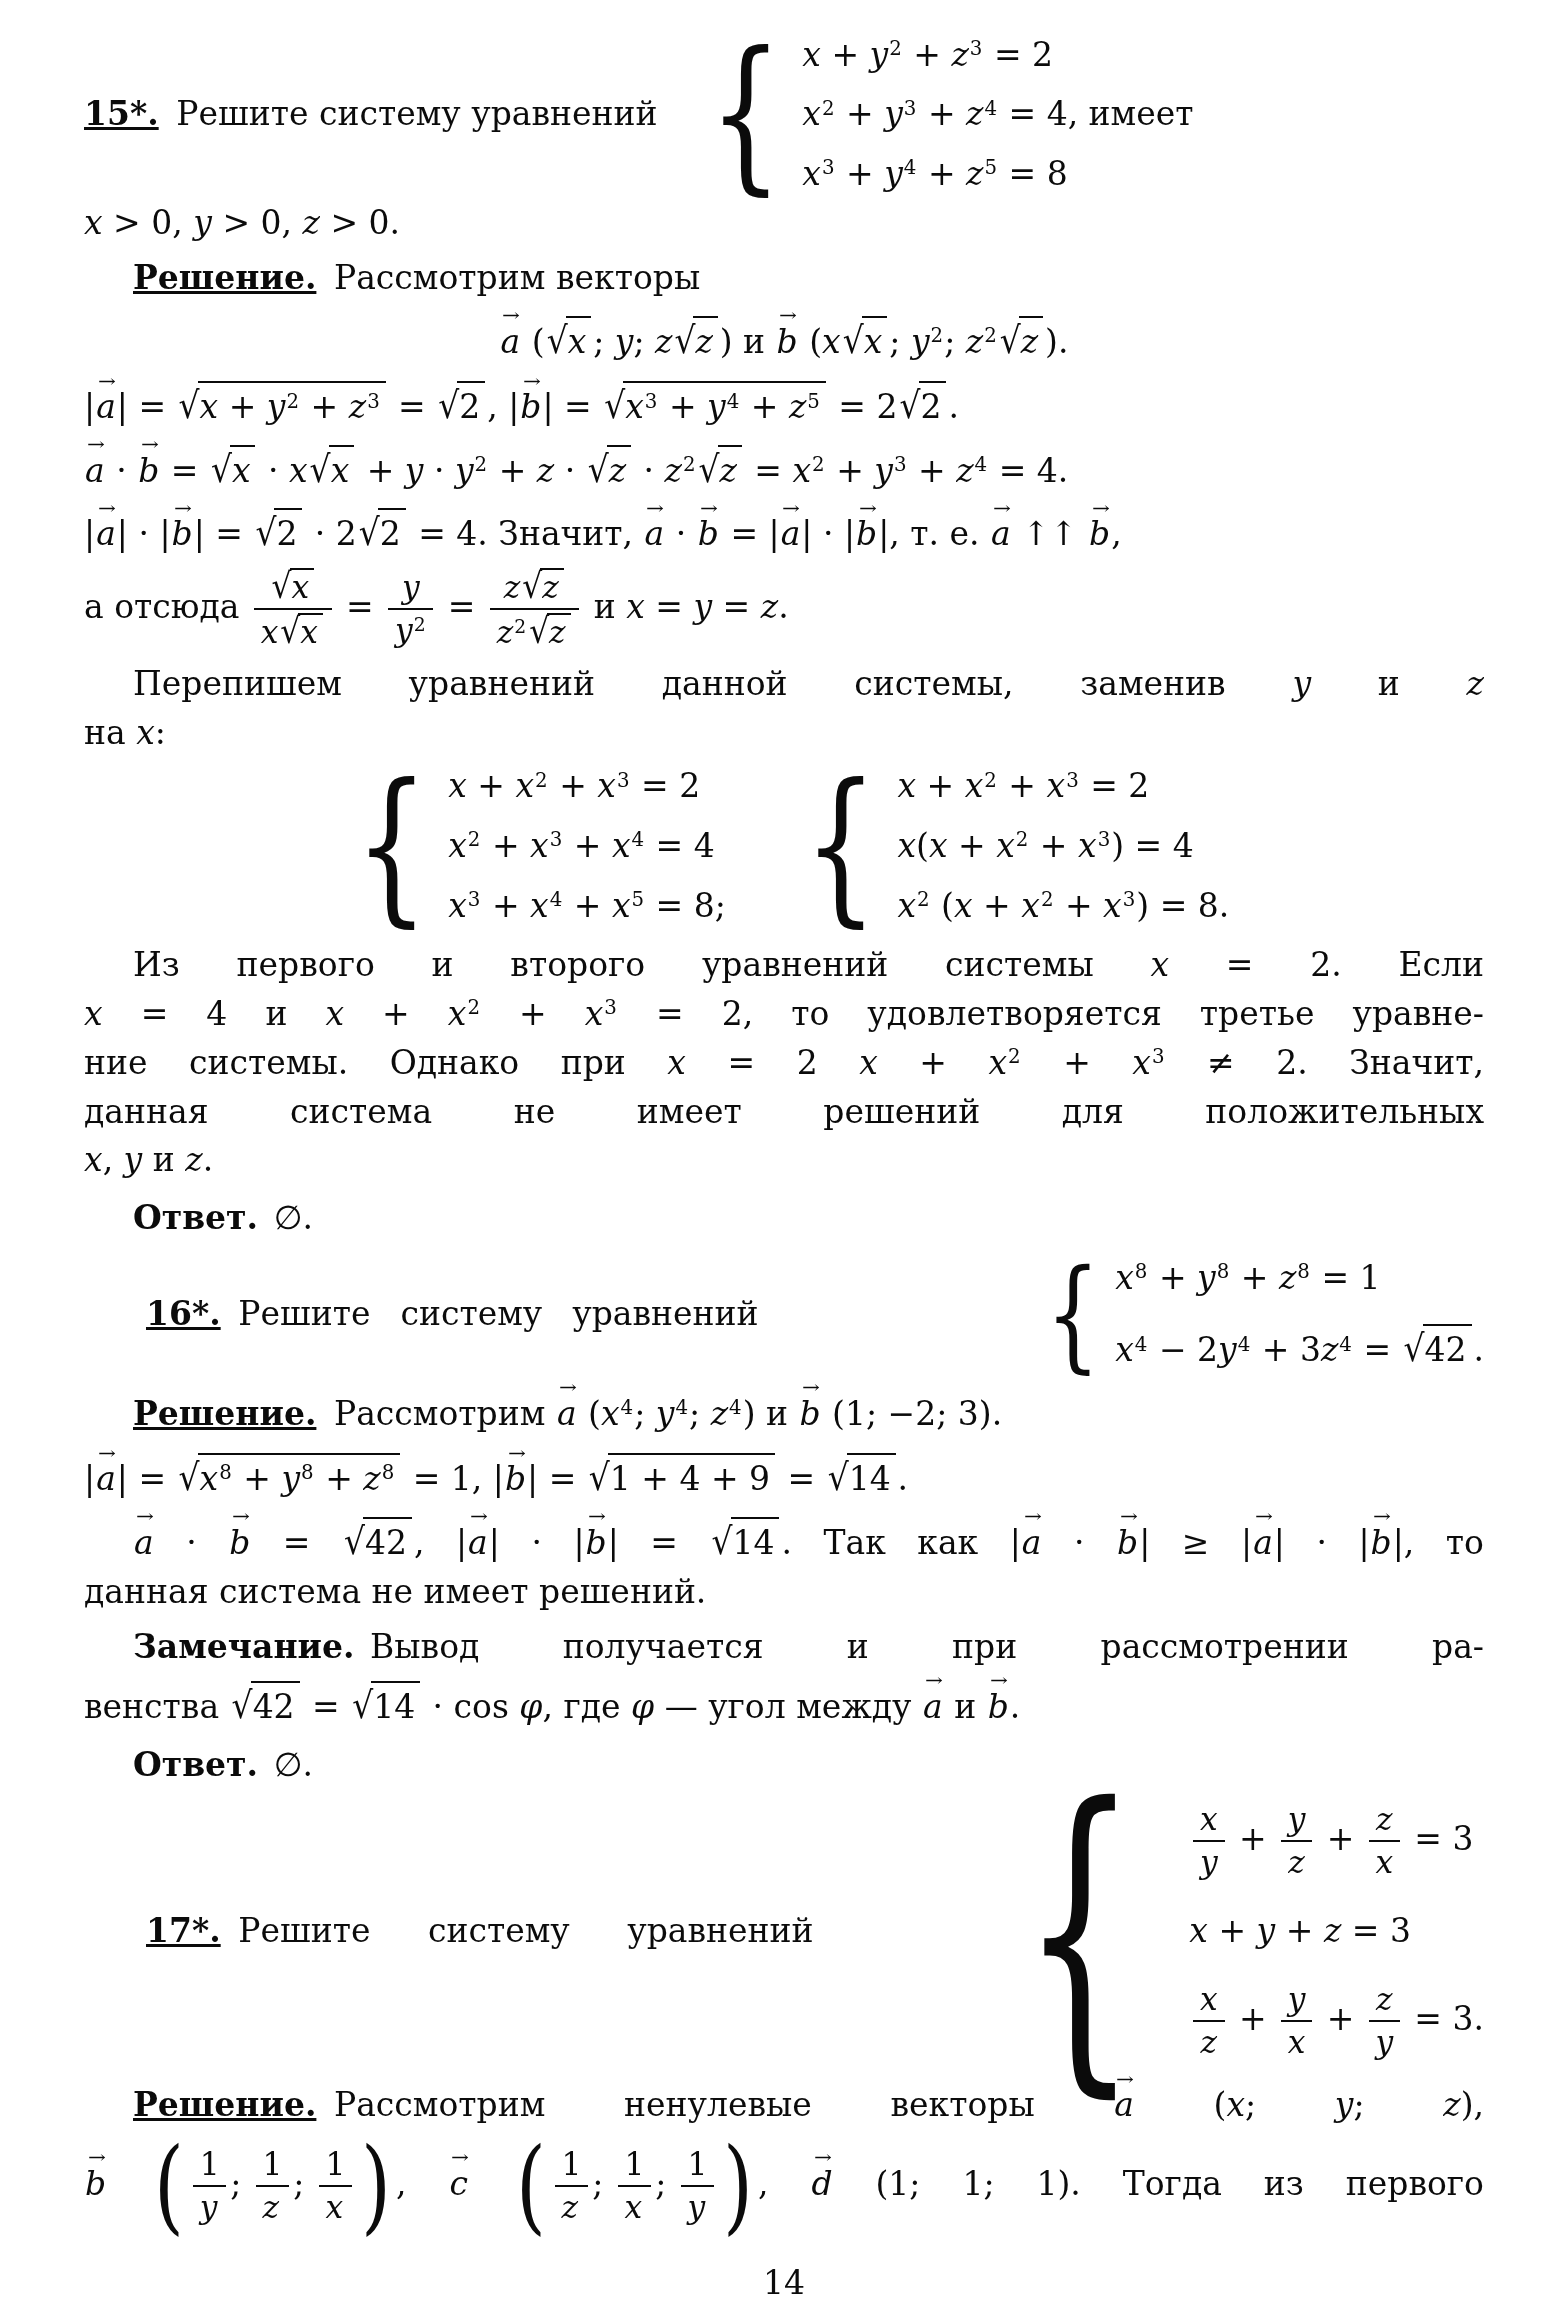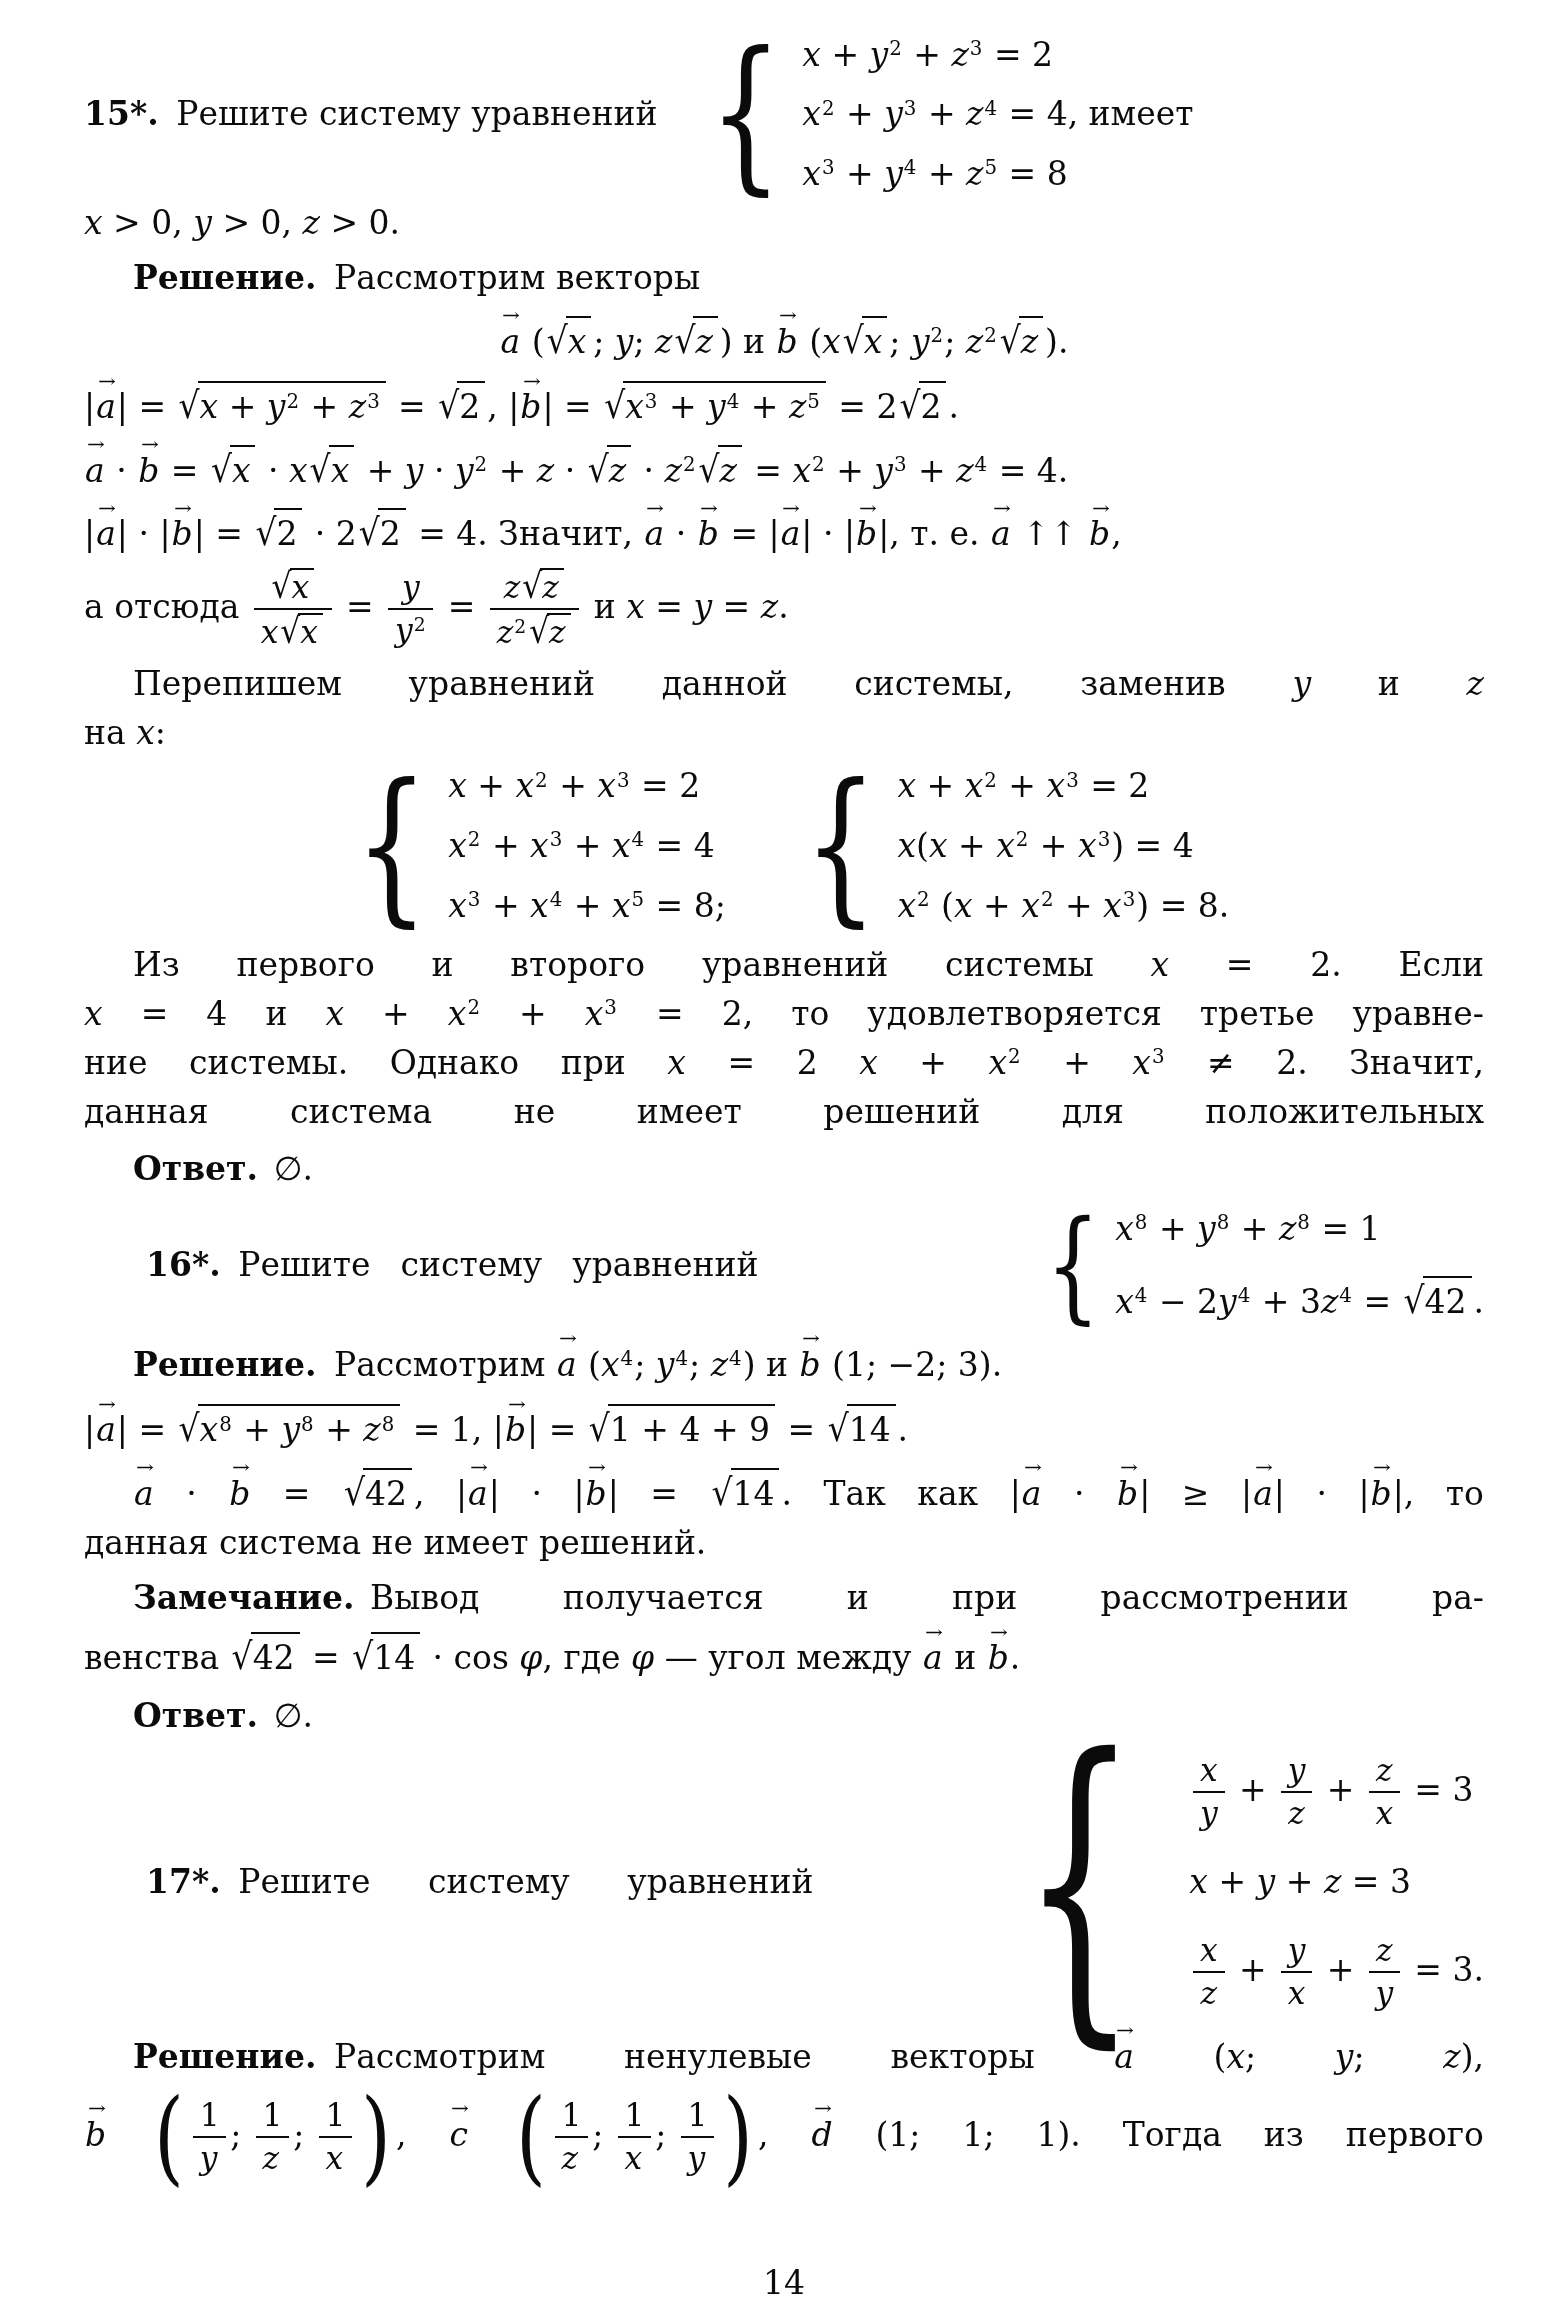--- a/index.html
+++ b/index.html
@@ -9,21 +9,21 @@
     font-family:"DejaVu Serif","Liberation Serif",serif;
     font-size:33px;line-height:1.45;
     padding:25px 76px 0 84px;
     display:flex;flex-direction:column;overflow:hidden;
   }
   .line{margin-top:7.8px;}
   .tight{margin-top:1px;}
   .ind{padding-left:49px;}
   .center{text-align:center;}
   .just{text-align:justify;text-align-last:justify;}
-  .lbl,.lblu{font-weight:bold;margin-right:17.6px;white-space:nowrap;}
+  .lbl,.lblu{font-weight:bold;text-decoration:underline;margin-right:17.6px;white-space:nowrap;}
   .lblb{font-weight:bold;margin-right:15.6px;white-space:nowrap;}
   .it{font-style:italic;}
   sup{font-size:.6em;line-height:0;vertical-align:baseline;position:relative;top:-.55em;margin:0 1px;}
   
   .sqrt{display:inline-block;white-space:nowrap;margin:0 2px;}
   .rad{display:inline-block;transform:scaleY(1.12);transform-origin:70% 78%;}
   .radcontent{display:inline-block;border-top:2.9px solid #0b0b0b;padding:0 4.9px 0 2px;margin-left:-2px;}
   
   .frac{display:inline-block;vertical-align:middle;text-align:center;line-height:1.12;font-size:.95em;margin:0 3.9px;}
   .frac .num{display:block;border-bottom:2.9px solid #0b0b0b;padding:0 6.8px 2.9px;}
@@ -103,20 +103,21 @@
         <span class="eq"><span class="it">x</span><span>(</span><span class="it">x</span><span> + </span><span class="it">x</span><sup><span>2</span></sup><span> + </span><span class="it">x</span><sup><span>3</span></sup><span>) = 4</span></span>
         <span class="eq"><span class="it">x</span><sup><span>2</span></sup><span> (</span><span class="it">x</span><span> + </span><span class="it">x</span><sup><span>2</span></sup><span> + </span><span class="it">x</span><sup><span>3</span></sup><span>) = 8.</span></span>
       </span>
     </span>
   </div>
 
   <div class="line ind just" style="margin-top:11.7px;"><span>Из первого и второго уравнений системы </span><span class="it">x</span><span> = 2. Если</span></div>
   <div class="line tight just"><span class="it">x</span><span> = 4 и </span><span class="it">x</span><span> + </span><span class="it">x</span><sup><span>2</span></sup><span> + </span><span class="it">x</span><sup><span>3</span></sup><span> = 2, то удовлетворяется третье уравне-</span></div>
   <div class="line tight just"><span>ние системы. Однако при </span><span class="it">x</span><span> = 2  </span><span class="it">x</span><span> + </span><span class="it">x</span><sup><span>2</span></sup><span> + </span><span class="it">x</span><sup><span>3</span></sup><span> ≠ 2. Значит,</span></div>
   <div class="line tight just"><span>данная система не имеет решений для положительных</span></div>
+  <div class="line tight"><span class="it">x</span><span>, </span><span class="it">y</span><span> и </span><span class="it">z</span><span>.</span></div>
 
   <div class="line ind answer">
     <span class="lblb">Ответ.</span><span>∅.</span>
   </div>
 
   <div class="phead phead16" style="margin-top:11.7px;padding-left:62px;">
     <span class="lbl">16*.</span>
     <span class="stmt">Решите систему уравнений</span>
     <span class="sys sys2">
       <span class="sysbrace">{</span>

